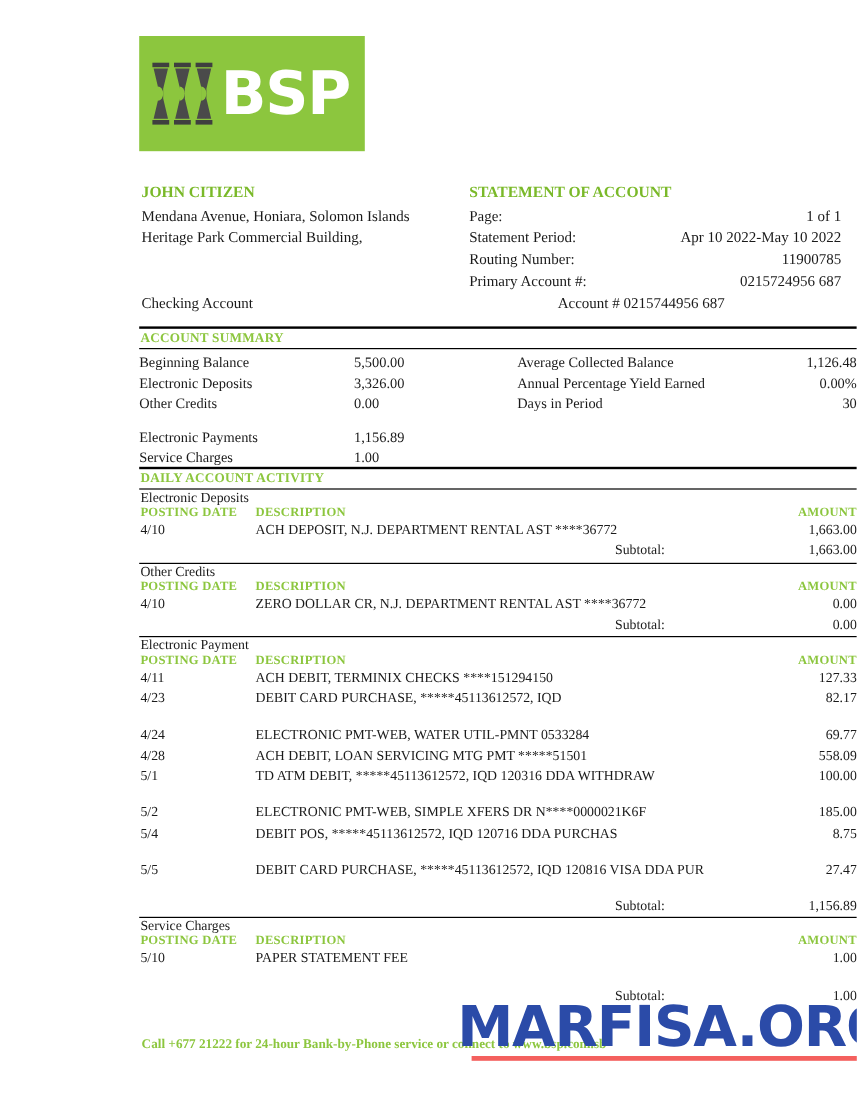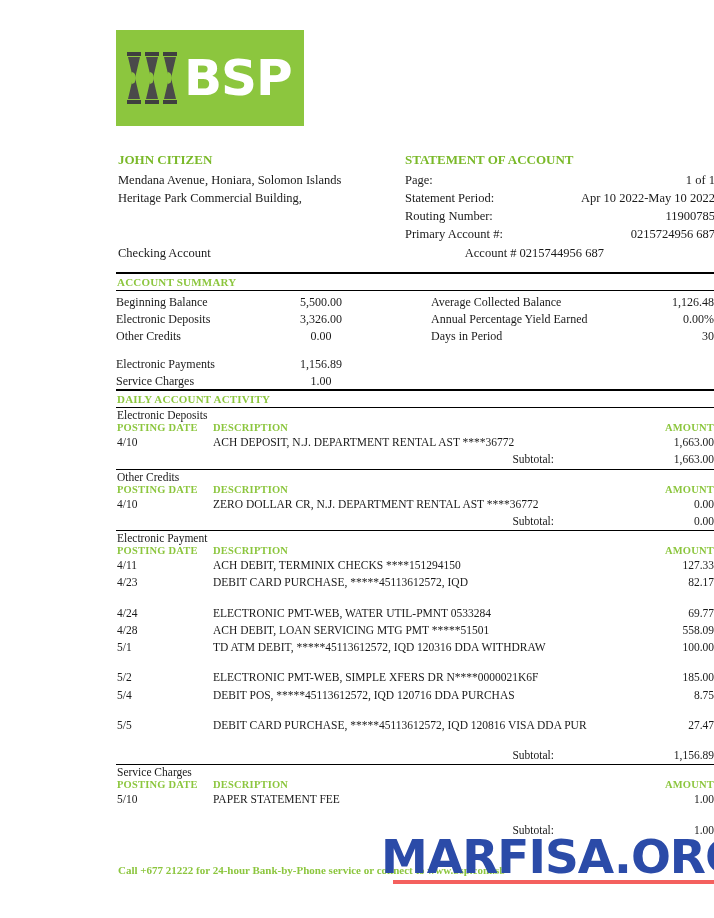--- a/index.html
+++ b/index.html
@@ -63,21 +63,21 @@
     font-weight: bold;
     font-size: 13px;
     margin-bottom: 3px;
   }
   .cust-addr {
     font-size: 12.5px;
     line-height: 1.45;
   }
   .soa-block {
     position: absolute;
-    left: 357px;
+    left: 343px;
     top: 152px;
     width: 310px;
   }
   .soa-title {
     color: #7ab929;
     font-weight: bold;
     font-size: 13px;
     margin-bottom: 3px;
   }
   .soa-row {
@@ -121,21 +121,21 @@
   }
   .sum-col { width: 50%; }
   .sum-col.right { padding-left: 16px; box-sizing: border-box; }
   .sum-row {
     display: flex;
     justify-content: space-between;
     font-size: 12px;
     line-height: 1.42;
   }
   .sum-row .lbl { white-space: nowrap; }
-  .sum-row .val { text-align: center; }
+  .sum-row .val { text-align: left; }
   .sum-col.left .sum-row .val { width: 120px; padding-right: 68px; box-sizing: border-box; }
   .sum-spacer { height: 11px; }
 
   
   .grp-title {
     font-size: 11.5px;
     padding: 1px 0 0 1px;
   }
   .col-head {
     display: flex;

